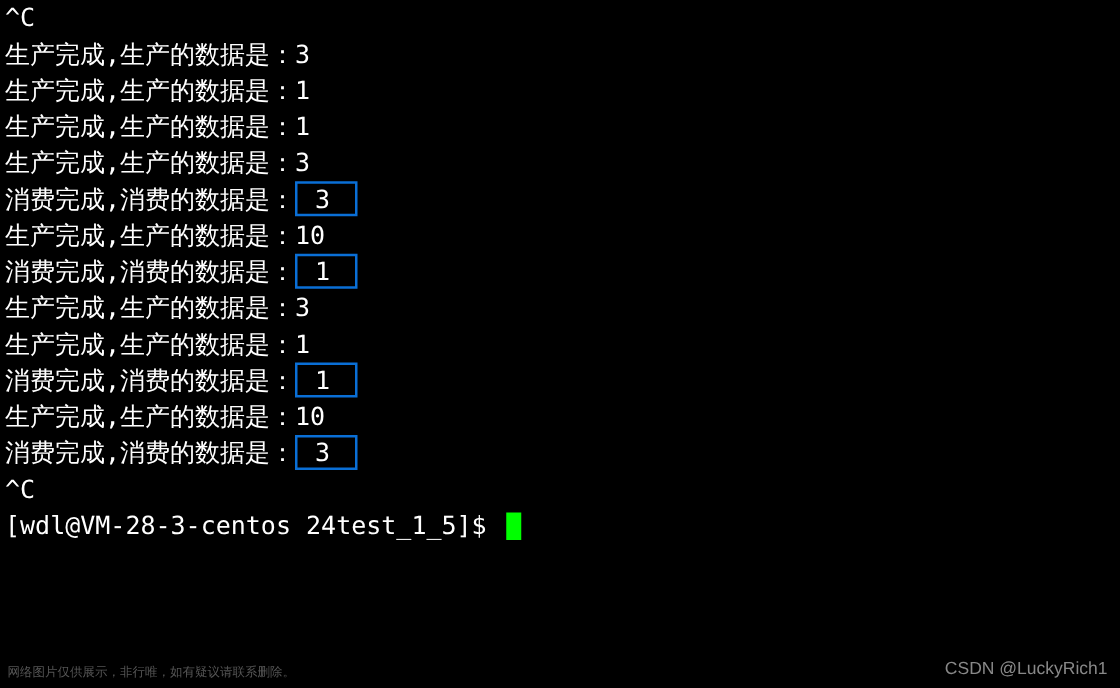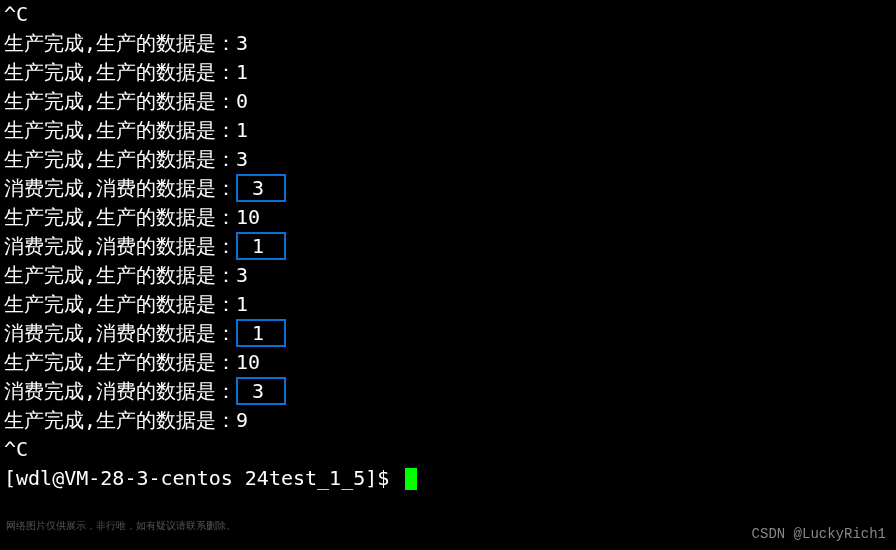--- a/index.html
+++ b/index.html
@@ -40,48 +40,46 @@
       background: #00ff00;
       vertical-align: text-bottom;
       margin-left: 4px;
     }
     .watermark {
       position: absolute;
       bottom: 6px;
       right: 10px;
       color: #888;
       font-size: 14px;
-      font-family: Liberation Mono, monospace;
+      font-family: Liberation Sans, sans-serif;
     }
     .sub {
       position: absolute;
-      bottom: 16px;
+      bottom: 4px;
       left: 6px;
       color: #555;
       font-size: 10px;
-      font-family: Liberation Mono, monospace;
+      font-family: Liberation Sans, sans-serif;
     }
   </style>
 </head>
 <body>
 
 <div class="terminal" id="term">
     <div class="line"><span>^C</span></div>
     <div class="line"><span>生产完成,生产的数据是：</span><span>3</span></div>
     <div class="line"><span>生产完成,生产的数据是：</span><span>1</span></div>
-    <div class="line"><span>生产完成,生产的数据是：</span><span>0</span></div>
     <div class="line"><span>生产完成,生产的数据是：</span><span>1</span></div>
     <div class="line"><span>生产完成,生产的数据是：</span><span>3</span></div>
     <div class="line"><span>消费完成,消费的数据是：</span><span class="hl"> 3</span></div>
     <div class="line"><span>生产完成,生产的数据是：</span><span>10</span></div>
     <div class="line"><span>消费完成,消费的数据是：</span><span class="hl"> 1</span></div>
     <div class="line"><span>生产完成,生产的数据是：</span><span>3</span></div>
     <div class="line"><span>生产完成,生产的数据是：</span><span>1</span></div>
     <div class="line"><span>消费完成,消费的数据是：</span><span class="hl"> 1</span></div>
     <div class="line"><span>生产完成,生产的数据是：</span><span>10</span></div>
     <div class="line"><span>消费完成,消费的数据是：</span><span class="hl"> 3</span></div>
-    <div class="line"><span>生产完成,生产的数据是：</span><span>9</span></div>
     <div class="line"><span>^C</span></div>
     <div class="line"><span>[wdl@VM-28-3-centos 24test_1_5]$ </span><span class="cursor"></span></div>
   </div>
 
 <div class="watermark">CSDN @LuckyRich1</div>
 <div class="sub">网络图片仅供展示，非行唯，如有疑议请联系删除。</div>
 
 </body></html>

